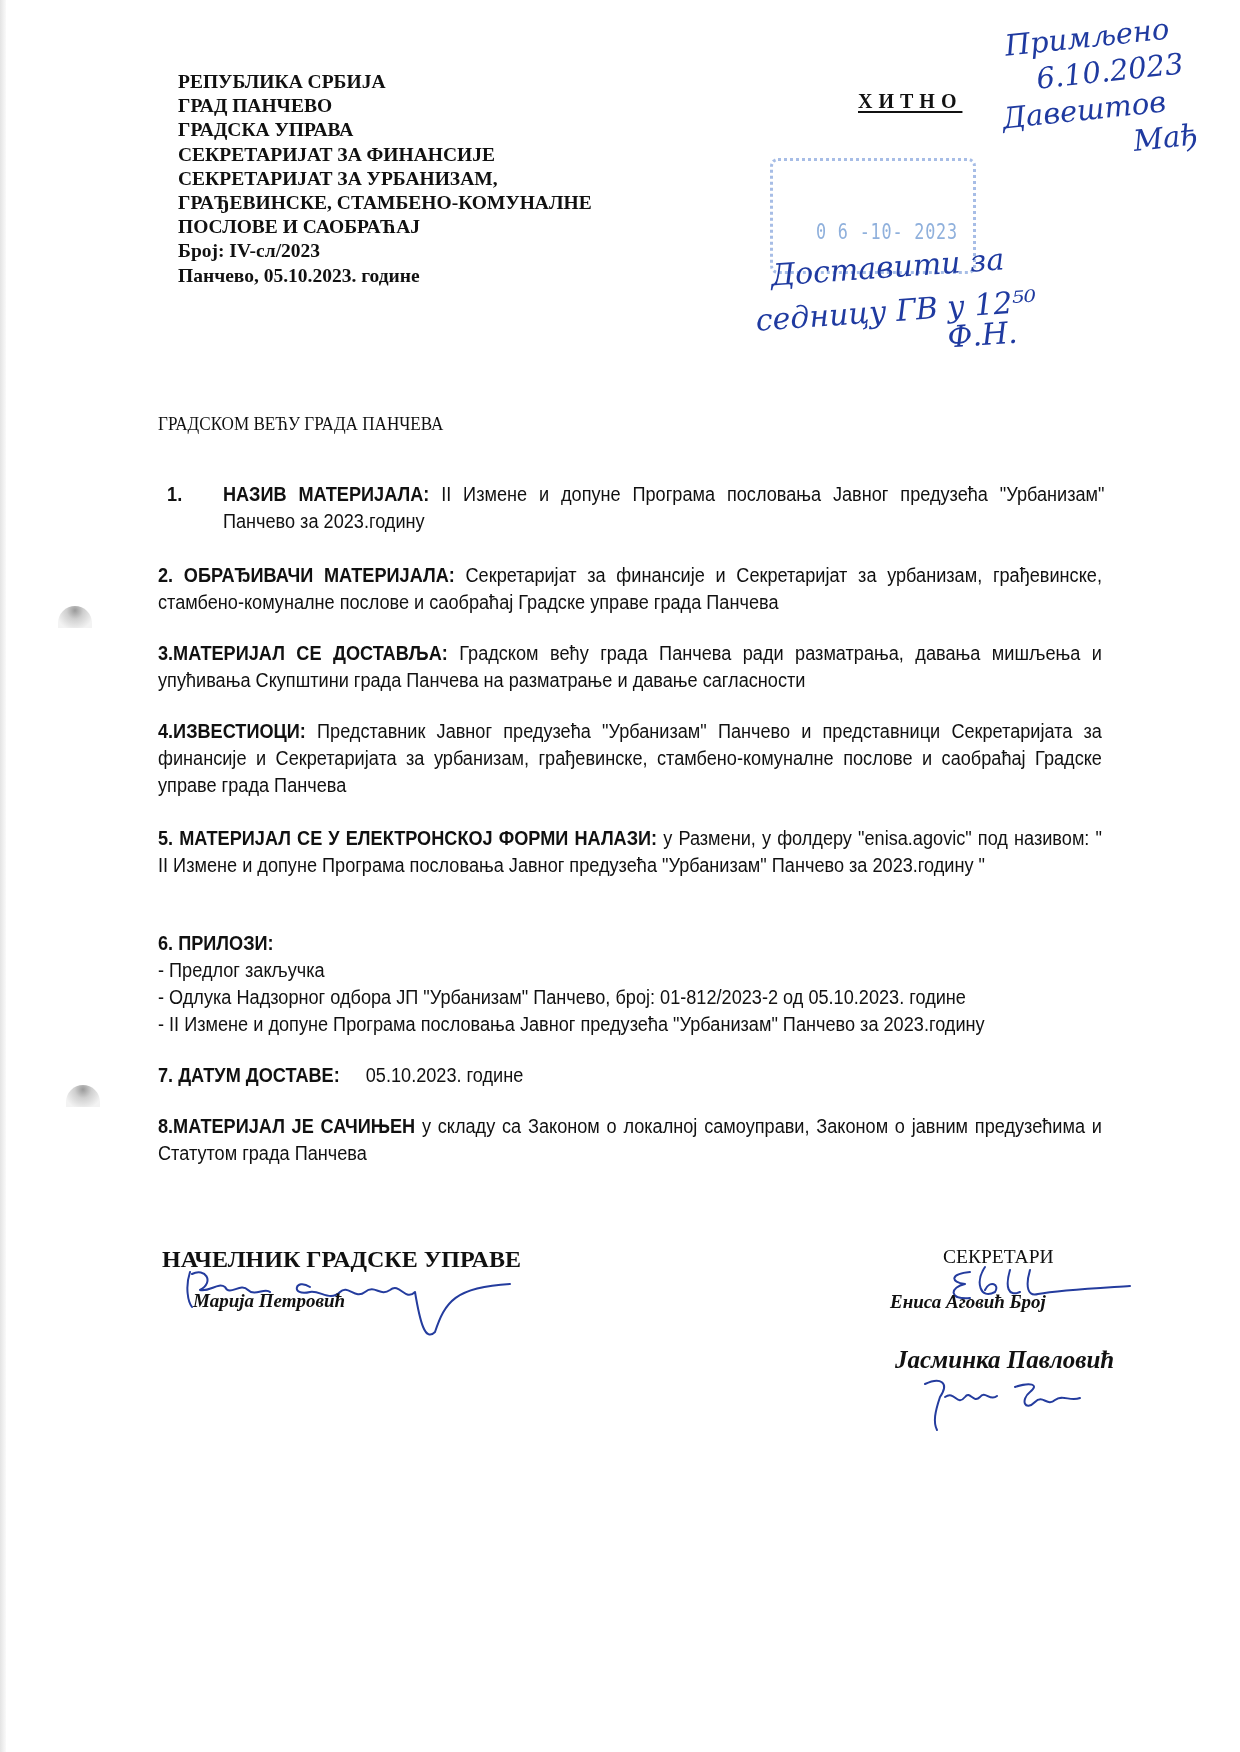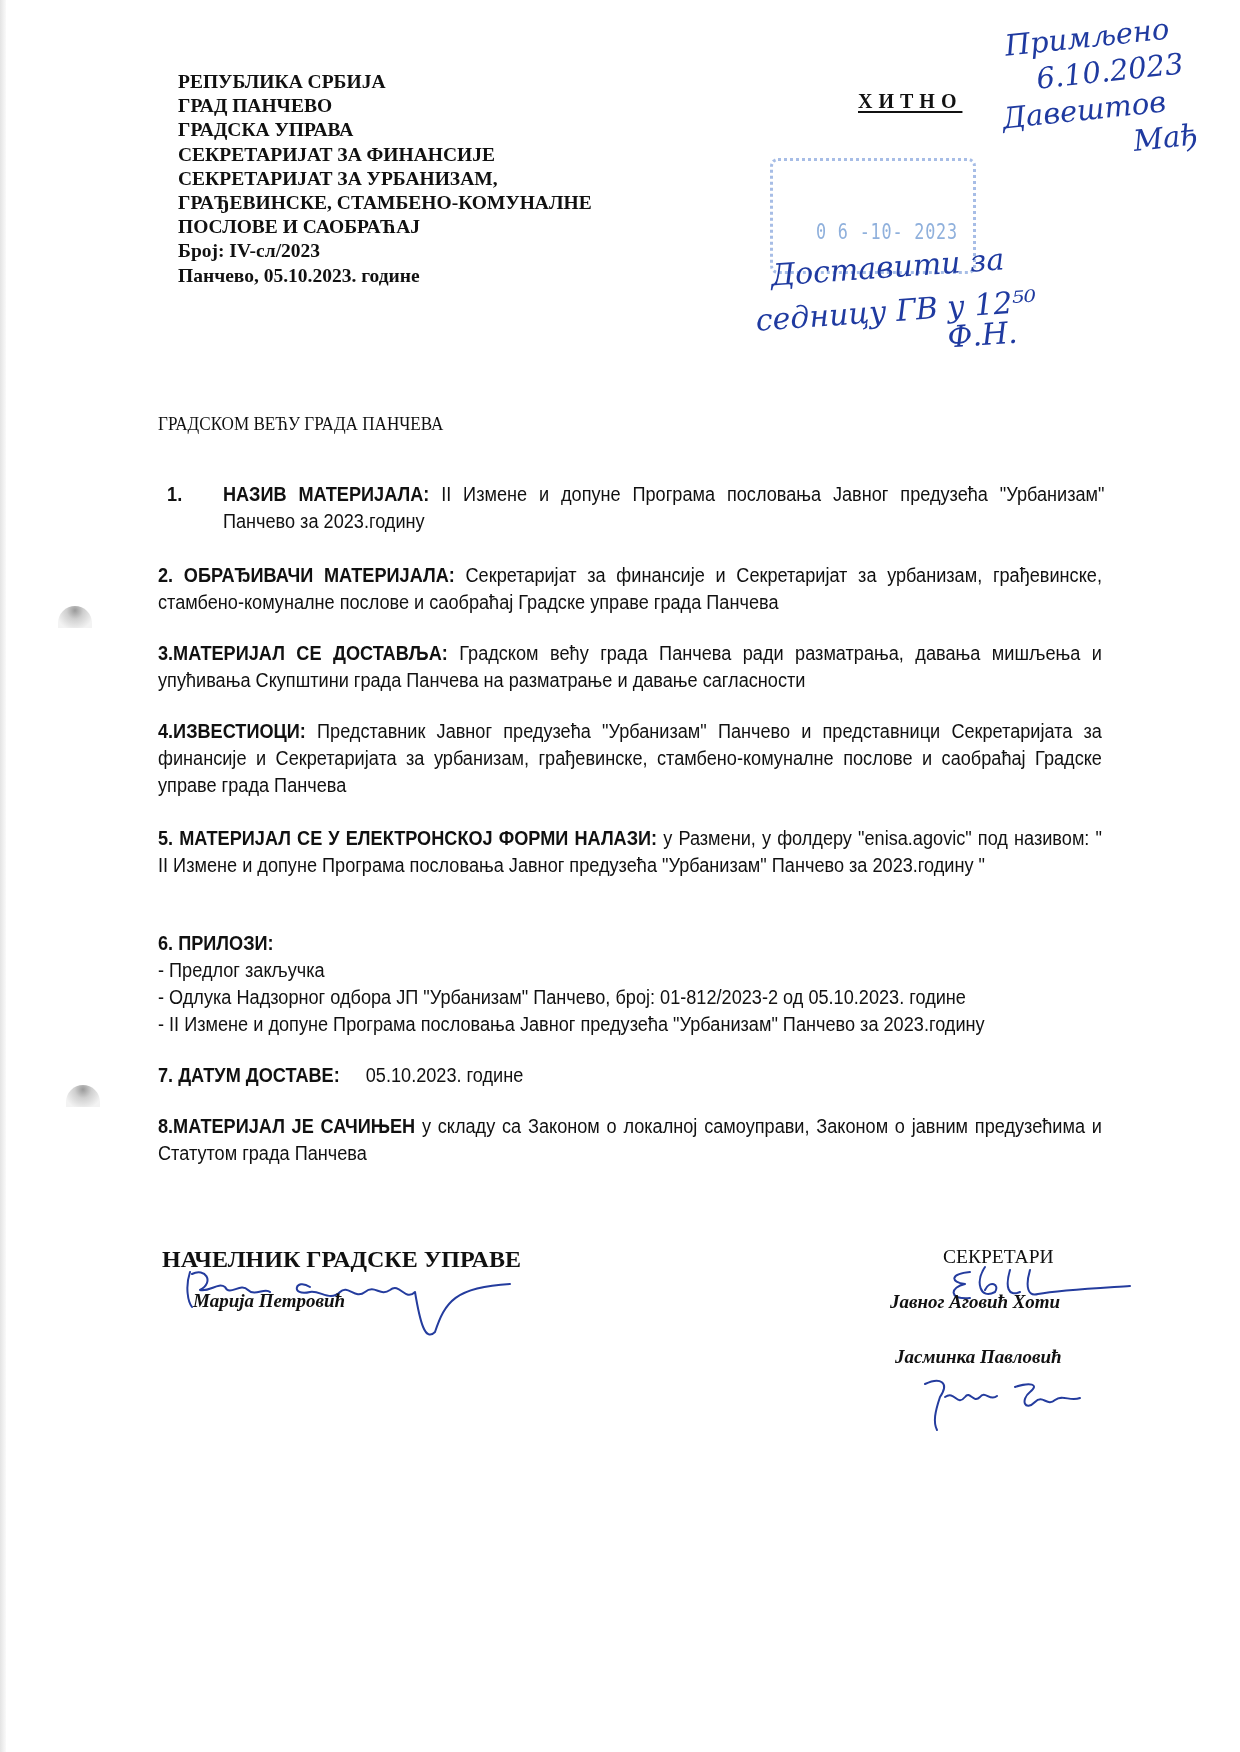--- a/index.html
+++ b/index.html
@@ -39,21 +39,21 @@
   .sec5 { top: 825px; }
   .sec6 { top: 930px; }
   .sec7 { top: 1062px; }
   .sec8 { top: 1113px; }
   .attach-list div { white-space: nowrap; }
 
   .sig-left-title { left: 162px; top: 1246px; font-weight: bold; font-size: 24px; white-space: nowrap; }
   .sig-left-name { left: 193px; top: 1290px; font-style: italic; font-weight: bold; font-size: 19px; white-space: nowrap; }
   .sig-right-title { left: 943px; top: 1246px; font-weight: normal; font-size: 19.5px; white-space: nowrap; }
   .sig-right-name1 { left: 890px; top: 1291px; font-style: italic; font-weight: bold; font-size: 19px; white-space: nowrap; }
-  .sig-right-name2 { left: 895px; top: 1346px; font-style: italic; font-weight: bold; font-size: 19px; white-space: nowrap; }
+  .sig-right-name2 { left: 895px; top: 1346px; font-style: italic; font-weight: bold; font-size: 25px; white-space: nowrap; }
 
   .signature svg { overflow: visible; }
   .signature path { fill: none; stroke: #243c9e; stroke-width: 2; stroke-linecap: round; stroke-linejoin: round; }
 </style>
 </head>
 <body>
 
 <div class="left-edge"></div>
 <div class="punch" style="left:58px; top:606px;"></div>
 <div class="punch" style="left:66px; top:1085px;"></div>
@@ -135,20 +135,20 @@
   </svg>
 </div>
 <div class="abs sig-left-name">Марија Петровић</div>
 
 <div class="abs sig-right-title">СЕКРЕТАРИ</div>
 <div class="abs signature" style="left:940px; top:1262px;">
   <svg width="200" height="50" viewBox="0 0 200 50">
     <path d="M30 10 C10 12, 10 20, 25 22 C10 25, 8 38, 30 36 M45 5 C35 20, 40 38, 55 30 C60 22, 50 18, 45 28 M70 8 C65 25, 68 35, 80 30 M90 8 C85 25, 88 35, 98 32 C120 28, 160 26, 190 24"></path>
   </svg>
 </div>
-<div class="abs sig-right-name1">Јавног Аговић Хоти</div>
+<div class="abs sig-right-name1">Ениса Аговић Број</div>
 <div class="abs sig-right-name2">Јасминка Павловић</div>
 <div class="abs signature" style="left:915px; top:1372px;">
   <svg width="180" height="60" viewBox="0 0 180 60">
     <path d="M10 12 C25 5, 35 10, 25 25 C20 40, 18 50, 22 58 M30 25 C40 18, 42 35, 50 25 C55 18, 58 32, 65 25 C70 18, 75 30, 82 24"></path>
     <path d="M100 15 C115 10, 125 12, 115 20 C105 28, 110 40, 120 30 C128 22, 132 35, 140 28 C148 22, 155 30, 165 26"></path>
   </svg>
 </div>
 
 </body></html>

